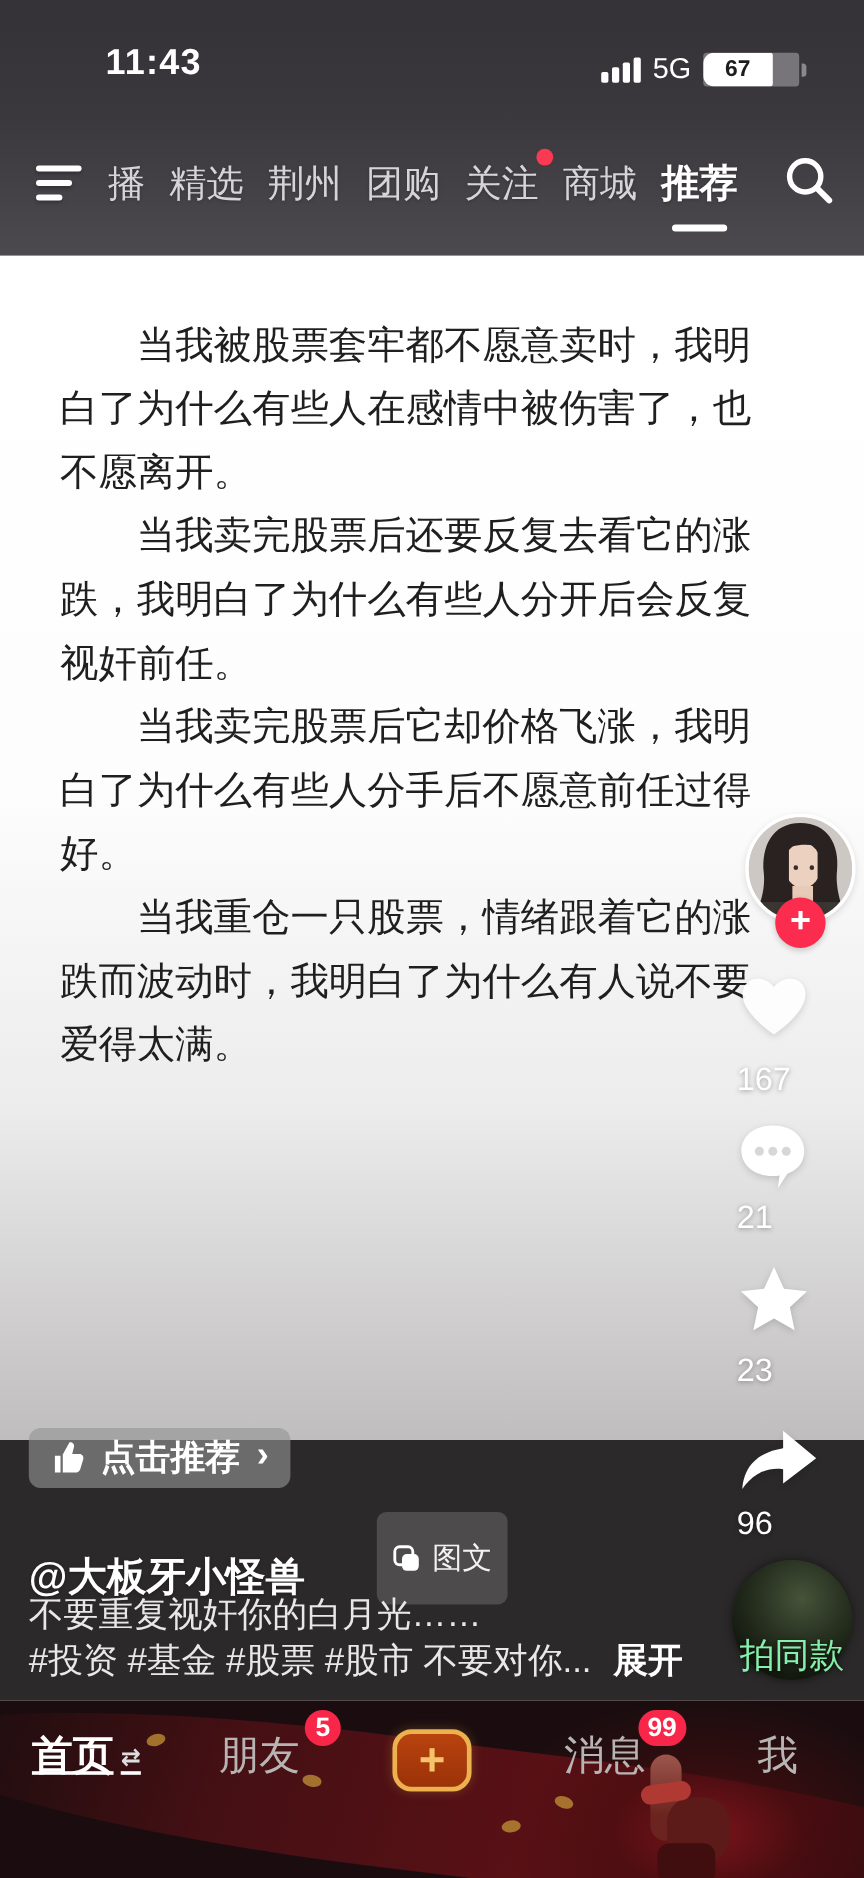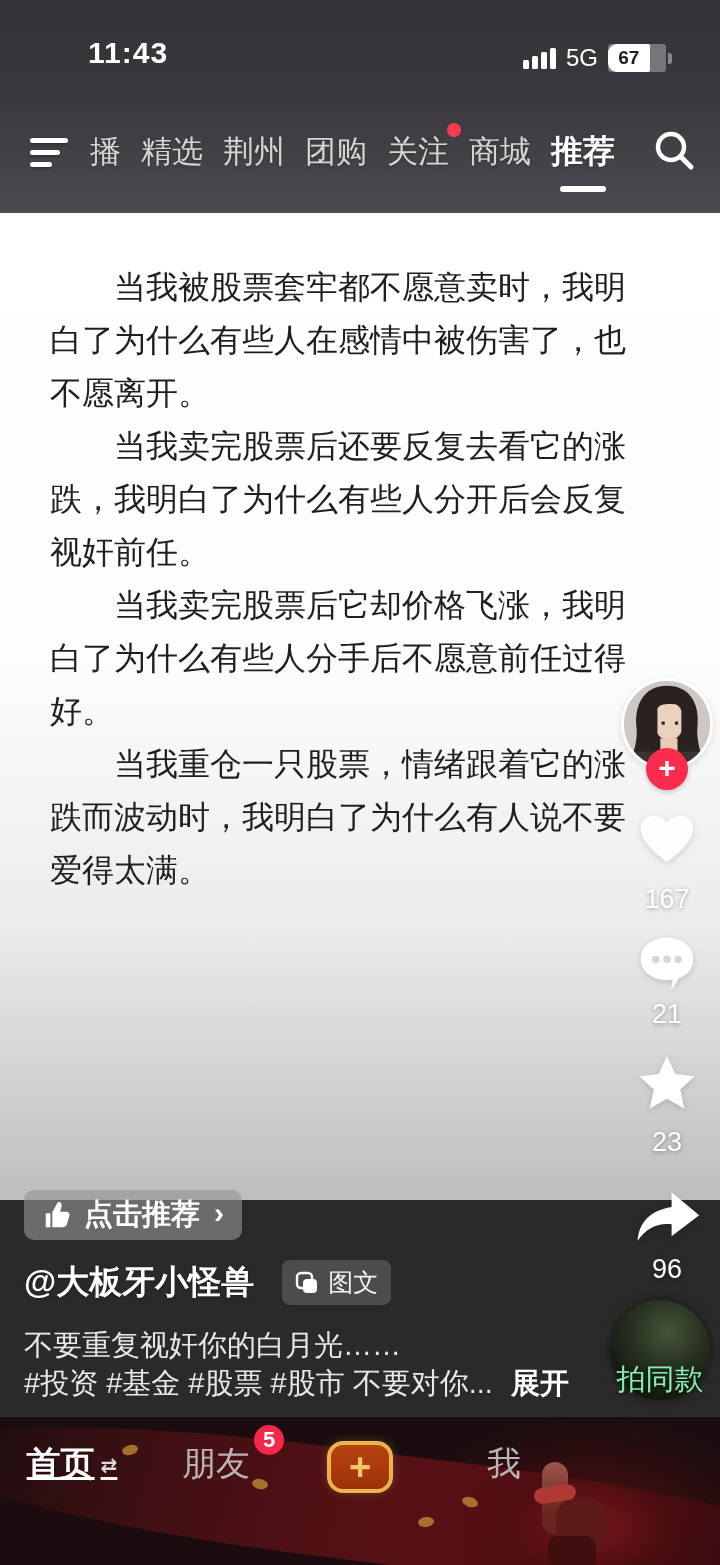--- a/index.html
+++ b/index.html
@@ -10,21 +10,21 @@
   
   .top-header { position:absolute; top:0; left:0; width:720px; height:213px; z-index:3;
     background:linear-gradient(180deg,#343237 0%,#3b383d 45%,#4d4a4f 100%); }
   .time { position:absolute; left:88px; top:36px; color:#fff; font-size:30px; font-weight:700; letter-spacing:1px; }
   .status-right { position:absolute; right:48px; top:44px; display:flex; align-items:center; gap:10px; }
   .signal { display:flex; align-items:flex-end; gap:3px; height:22px; }
   .signal i { display:block; width:6px; background:#fff; border-radius:1.5px; }
   .signal i:nth-child(1){height:9px;} .signal i:nth-child(2){height:13px;}
   .signal i:nth-child(3){height:17px;} .signal i:nth-child(4){height:21px;}
   .net-label { color:#fff; font-size:24px; font-weight:500; }
-  .battery { position:relative; width:58px; height:28px; border-radius:3px; background:#77757a; overflow:hidden; }
+  .battery { position:relative; width:80px; height:28px; border-radius:3px; background:#77757a; overflow:hidden; }
   .battery .fill { position:absolute; left:0; top:0; bottom:0; width:72%; background:#fff; border-radius:9px 2px 2px 9px; }
   .battery .pct { position:absolute; left:0; top:0; width:72%; height:100%; display:flex; align-items:center; justify-content:center;
     font-size:19px; font-weight:700; color:#1d1d1f; }
   .battery-nub { width:4px; height:11px; background:#8a888d; border-radius:0 3px 3px 0; margin-left:-8px; }
 
   
   .nav-row { position:absolute; left:30px; right:24px; top:128px; display:flex; align-items:center; }
   .menu-icon { display:flex; flex-direction:column; gap:7px; width:38px; margin-right:22px; cursor:pointer; }
   .menu-icon i { display:block; height:5px; background:#fff; border-radius:3px; box-shadow:0 2px 3px rgba(0,0,0,.25); }
   .menu-icon i:nth-child(1){width:38px;} .menu-icon i:nth-child(2){width:30px;} .menu-icon i:nth-child(3){width:22px;}
@@ -39,39 +39,39 @@
 
   
   .content { position:absolute; top:213px; left:0; width:720px; height:987px; z-index:1;
     background:linear-gradient(180deg,#ffffff 0%,#fdfdfd 45%,#ececec 72%,#c9c7c8 94%,#bfbdbe 100%);
     padding:48px 68px 0 50px; }
   .content p { font-size:32px; line-height:53px; color:#1f1f1f; text-indent:2em; }
 
   
   .rail { position:absolute; top:0; right:0; width:106px; height:1565px; z-index:5; pointer-events:none; }
   .rail > * { pointer-events:auto; }
-  .rail .grp { position:absolute; left:0; width:106px; text-align:center; }
+  .rail .grp { position:absolute; left:0; width:106px; }
   .avatar-btn { position:absolute; top:678px; left:50%; transform:translateX(-50%); width:92px; height:92px;
     border-radius:50%; border:3px solid #fff; overflow:hidden; background:#cdc8c4; box-shadow:0 2px 6px rgba(0,0,0,.12); }
   .follow-btn { position:absolute; top:748px; left:50%; transform:translateX(-50%); width:42px; height:42px; border-radius:50%;
     background:#fb2c4e; color:#fff; font-size:30px; font-weight:700; line-height:40px; text-align:center;
     box-shadow:0 2px 5px rgba(0,0,0,.2); }
   .rail svg { filter:drop-shadow(0 2px 3px rgba(0,0,0,.15)); }
   .count { color:#fff; font-size:27px; font-weight:500; text-shadow:0 1px 4px rgba(0,0,0,.35); }
 
   
   .bottom-overlay { position:absolute; top:1200px; left:0; width:720px; height:217px; background:#2b2929; z-index:4; overflow:visible; }
   .recommend-btn { position:absolute; left:24px; top:-10px; height:50px; padding:0 18px; border-radius:10px;
     background:rgba(148,148,148,.62); display:inline-flex; align-items:center; gap:12px; color:#fff; }
   .recommend-btn .lbl { font-size:29px; font-weight:700; }
   .recommend-btn .chev { font-size:30px; font-weight:700; margin-left:2px; transform:translateY(-2px); }
   .user-row { position:absolute; left:24px; top:60px; display:flex; align-items:flex-end; gap:28px; }
   .username { color:#fff; font-size:33px; font-weight:700; text-shadow:0 1px 3px rgba(0,0,0,.3); }
-  .type-badge { display:inline-flex; align-items:center; gap:9px; padding:6px 13px; border-radius:8px;
-    background:rgba(255,255,255,.16); color:#f2f2f2; font-size:25px; }
+  .type-badge { display:inline-flex; align-items:center; gap:9px; padding:22px 13px; border-radius:8px;
+    background:rgba(255,255,255,.16); color:#f2f2f2; font-size:25px;margin-left:32px; }
   .caption { position:absolute; left:24px; top:126px; color:#e9e7e7; font-size:29px; }
   .hashtags { position:absolute; left:24px; top:164px; color:#e9e7e7; font-size:29px; white-space:nowrap; }
   .hashtags .expand { color:#fff; font-weight:700; margin-left:10px; }
   .disc { position:absolute; right:10px; top:100px; width:100px; height:100px; border-radius:50%;
     background:radial-gradient(circle at 58% 32%, #46543a 0%, #2a3322 38%, #141a10 72%, #0b0e09 100%);
     box-shadow:0 0 8px rgba(0,0,0,.5); }
   .shoot-label { position:absolute; right:10px; top:160px; width:100px; text-align:center; color:#86efac;
     font-size:29px; text-shadow:0 1px 4px rgba(0,0,0,.6); }
 
   
@@ -252,18 +252,21 @@
       <div class="tab-item active">
         <span class="tlabel"><span>首页</span><span class="switch-glyph">⇄</span></span>
       </div>
       <div class="tab-item">
         <span class="tlabel"><span>朋友</span><span class="nbadge">5</span></span>
       </div>
       <div class="tab-item">
         <span class="plus-btn">+</span>
       </div>
       <div class="tab-item">
+        <span class="tlabel"><span>消息</span><span class="nbadge">99</span></span>
+      </div>
+      <div class="tab-item">
         <span class="tlabel">我</span>
       </div>
     </div>
   </div>
 
 </div>
 
 </body></html>

